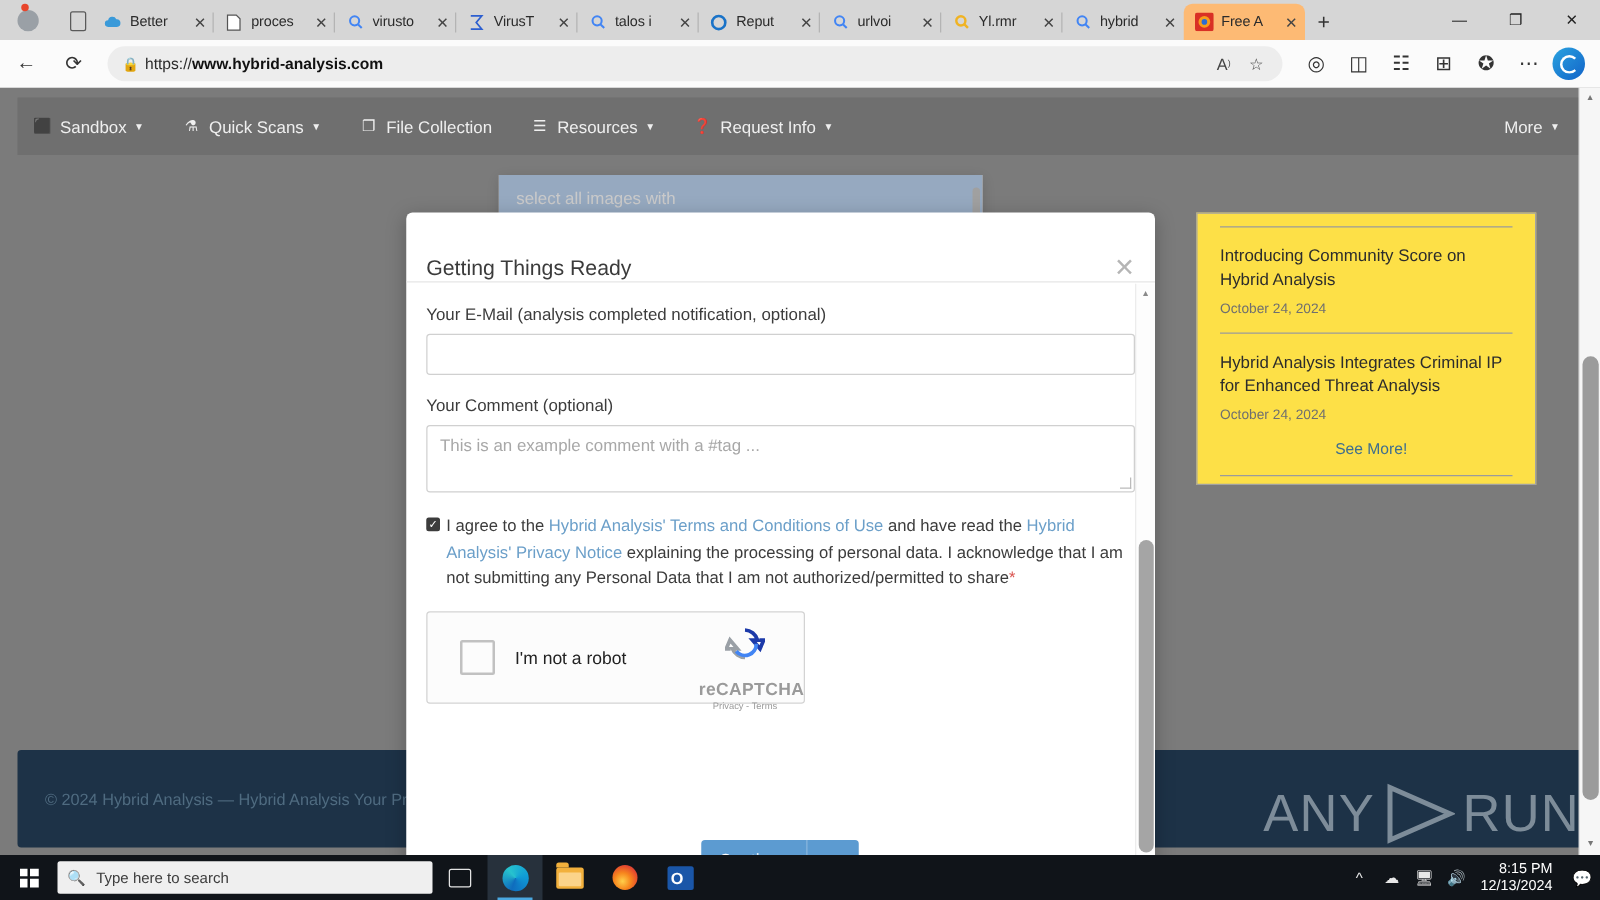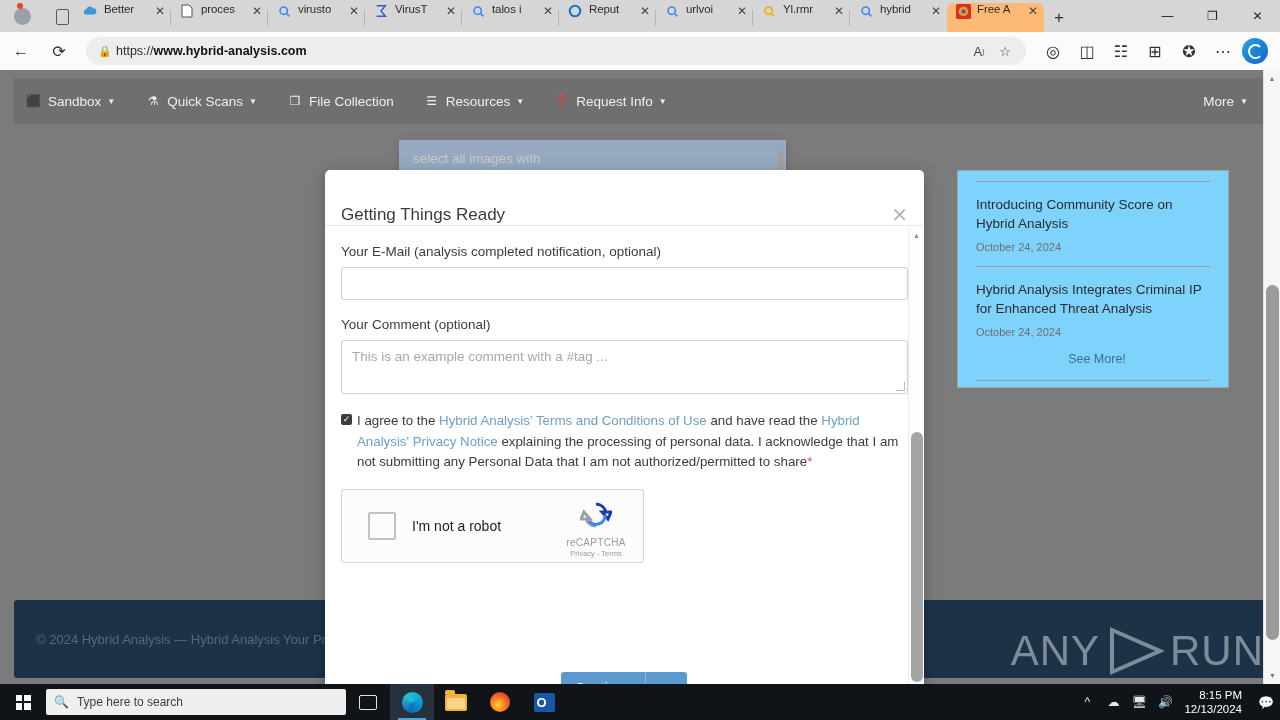--- a/index.html
+++ b/index.html
@@ -31,21 +31,21 @@
   .tab-list-btn {
     width: 26px; height: 32px; position: relative;
   }
   .tab-list-btn::before {
     content:""; position:absolute; left:8px; top:9px;
     width:11px; height:14px; border:1.4px solid #5a5a5a; border-radius:2px;
   }
   .tabs { display: flex; align-items: flex-end; height: 32px; }
   .tab {
     height: 29px; width: 97px;
-    display: flex; 
+    display: flex; align-items: center;
     padding: 0 3px 0 8px;
     font-size: 11.5px; color: #2b2b2b;
     position: relative;
     border-radius: 7px 7px 0 0;
     background: transparent;
   }
   .tab + .tab::before {
     content:""; position:absolute; left:-1px; top:7px;
     height:16px; width:1px; background:#b4b4b4;
   }
@@ -124,21 +124,21 @@
   .nav-item { display:flex; align-items:center; margin-right:30px; white-space:nowrap; }
   .nav-ico {
     width:16px;height:16px;margin-right:6px;display:flex;align-items:center;justify-content:center;
     font-size:12px;
   }
   .caret { margin-left:6px; font-size:8px; }
   .nav-more { margin-left:auto; margin-right:6px; display:flex; align-items:center; }
 
   .sidebar-card {
     position:absolute; left:957px; top:100px; width:272px; height:218px;
-    background:#7dd3fc; border:1px solid #a2a2a2;
+    background:#fde047; border:1px solid #a2a2a2;
   }
   .news-item { padding: 2px 18px 0 18px; }
   .news-title { font-size:13.5px; line-height:19px; color:#2c2c2c; }
   .news-date { font-size:11px; color:#6f6f6f; margin-top:8px; }
   .news-sep { height:1px; background:#9b9b9b; margin: 13px 18px 11px 18px; }
   .see-more { text-align:center; font-size:12.5px; color:#3f6e8e; margin-top: 14px; margin-left: 8px; }
   .see-more-sep { height:1px; background:#9b9b9b; margin: 14px 18px 0 18px; }
 
   .site-footer {
     position:absolute; left:14px; right:14px; bottom:6px; height:78px;
@@ -219,21 +219,21 @@
   }
   .rc-check {
     width:28px; height:28px; margin-left:26px;
     border:2px solid #c1c1c1; border-radius:2px; background:#fcfcfc;
   }
   .rc-label { margin-left:16px; font-size:14px; color:#222; }
   .rc-brand {
     position:absolute; right:10px; top:9px; width:74px; text-align:center;
   }
   .rc-logo { width:32px; height:32px; margin:0 auto; position:relative; }
-  .rc-brandname { font-size:10px; color:#9a9a9a; letter-spacing:0.3px; margin-top:6px;}
+  .rc-brandname { font-size:14px; color:#9a9a9a; letter-spacing:0.3px; margin-top:12px;font-weight:bold;}
   .rc-terms { font-size:7.5px; color:#9a9a9a; margin-top:1px; }
 
   .modal-scroll {
     position:absolute; right:0; top:57px; width:16px; bottom:0;
     background:#fdfdfd; border-left:1px solid #ececec;
   }
   .ms-arrow { height:16px; display:flex;align-items:center;justify-content:center;color:#8a8a8a;font-size:7px;}
   .ms-thumb { position:absolute; left:2px; width:12px; border-radius:6px; background:#a5a5a5; }
 
   

